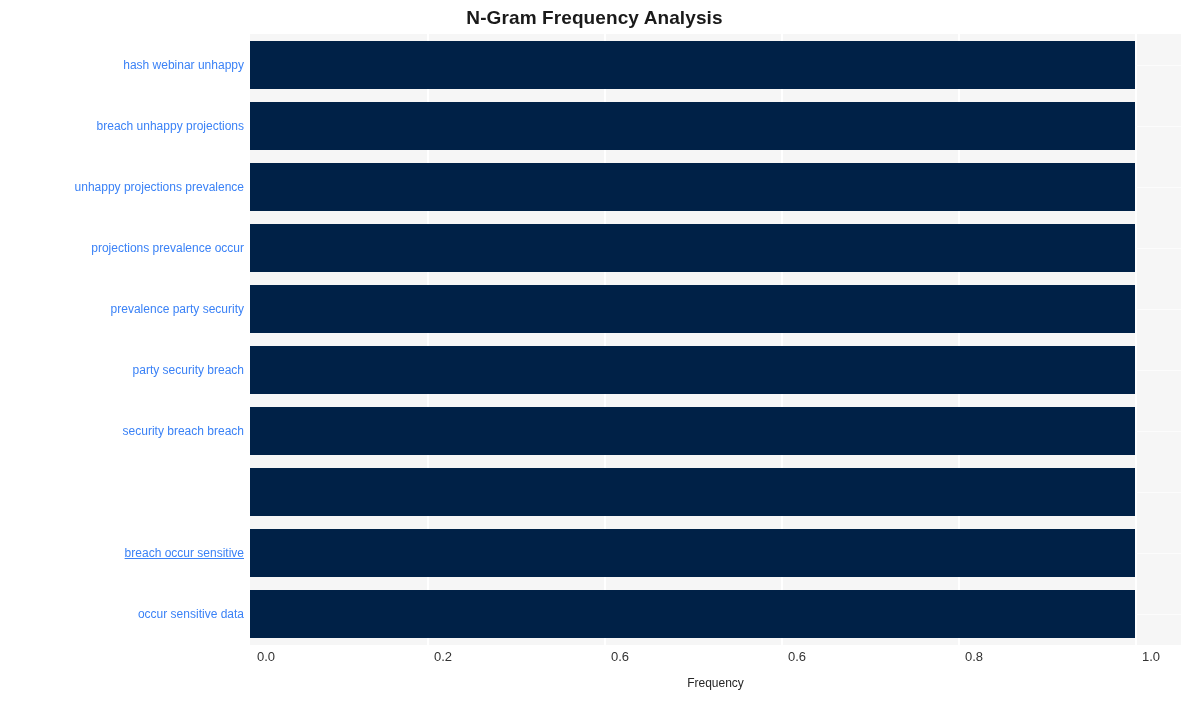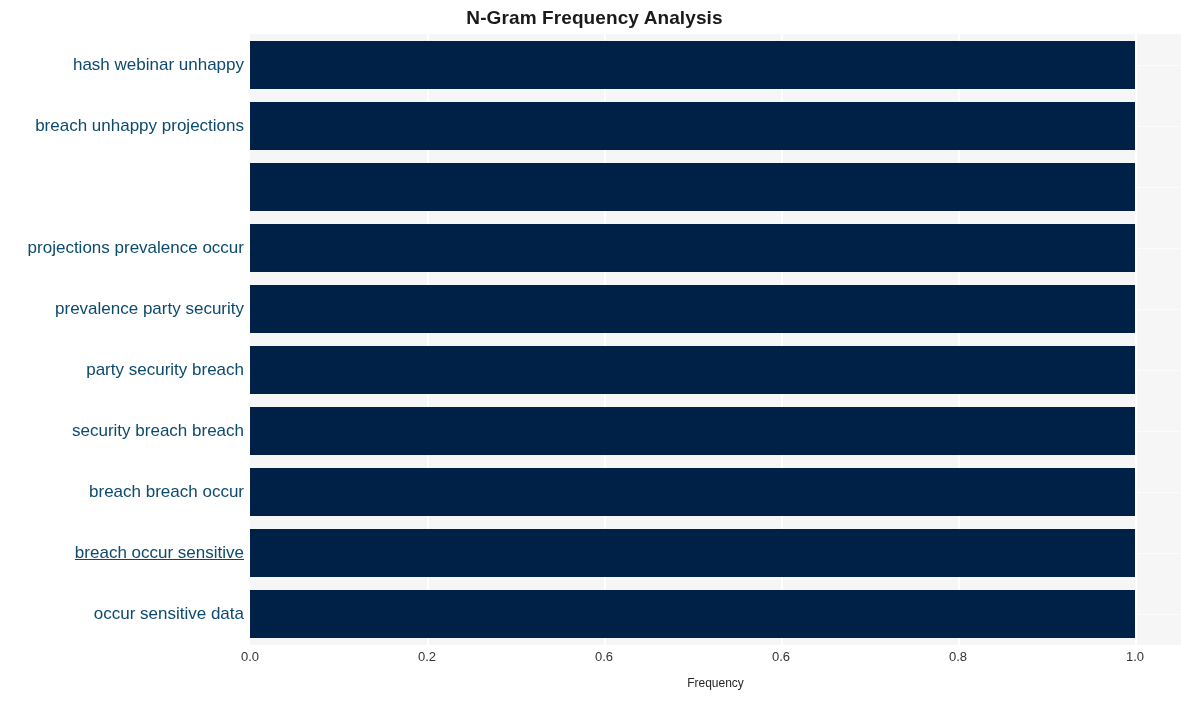--- a/index.html
+++ b/index.html
@@ -83,30 +83,30 @@
     left: 0;
     top: 34px;
     width: 244px;
     height: 611px;
   }
   .ytick-label {
     position: absolute;
     right: 0;
     width: 244px;
     text-align: right;
-    font-size: 17px;
-    color: #0c4a6e;
+    font-size: 12px;
+    color: #3b82f6;
     line-height: 16px;
     white-space: nowrap;
   }
 
   
   #xlabels {
     position: absolute;
-    left: 0;
+    left: 16px;
     top: 649px;
     width: 1113px;
     height: 20px;
   }
   .xtick-label {
     position: absolute;
     top: 0;
     transform: translateX(-50%);
     font-size: 13px;
     color: #333333;
@@ -160,25 +160,25 @@
         <div class="bar" title="security breach breach: 1" style="top: 373.15px; height: 48px; width: 885px; background: rgb(0, 33, 71);"></div>
         <div class="bar" title="breach breach occur: 1" style="top: 434.25px; height: 48px; width: 885px; background: rgb(0, 33, 71);"></div>
         <div class="bar" title="breach occur sensitive: 1" style="top: 495.35px; height: 48px; width: 885px; background: rgb(0, 33, 71);"></div>
         <div class="bar" title="occur sensitive data: 1" style="top: 556.45px; height: 48px; width: 885px; background: rgb(0, 33, 71);"></div>
       </div>
   </div>
 
   <div id="ylabels">
       <div class="ytick-label" style="top: 22.55px;">hash webinar unhappy</div>
       <div class="ytick-label" style="top: 83.65px;">breach unhappy projections</div>
+      <div class="ytick-label" style="top: 144.75px;">unhappy projections prevalence</div>
       <div class="ytick-label" style="top: 205.85px;">projections prevalence occur</div>
       <div class="ytick-label" style="top: 266.95px; margin-left: 8px;">prevalence party security</div>
       <div class="ytick-label" style="top: 328.05px;">party security breach</div>
       <div class="ytick-label" style="top: 389.15px;">security breach breach</div>
-      <div class="ytick-label" style="top: 450.25px;">breach breach occur</div>
       <div class="ytick-label" style="top: 511.35px; text-decoration: underline;">breach occur sensitive</div>
       <div class="ytick-label" style="top: 572.45px;">occur sensitive data</div>
     </div>
 
   <div id="xlabels">
       <div class="xtick-label" style="left: 250px;">0.0</div>
       <div class="xtick-label" style="left: 427px;">0.2</div>
       <div class="xtick-label" style="left: 604px;">0.6</div>
       <div class="xtick-label" style="left: 781px;">0.6</div>
       <div class="xtick-label" style="left: 958px;">0.8</div>

